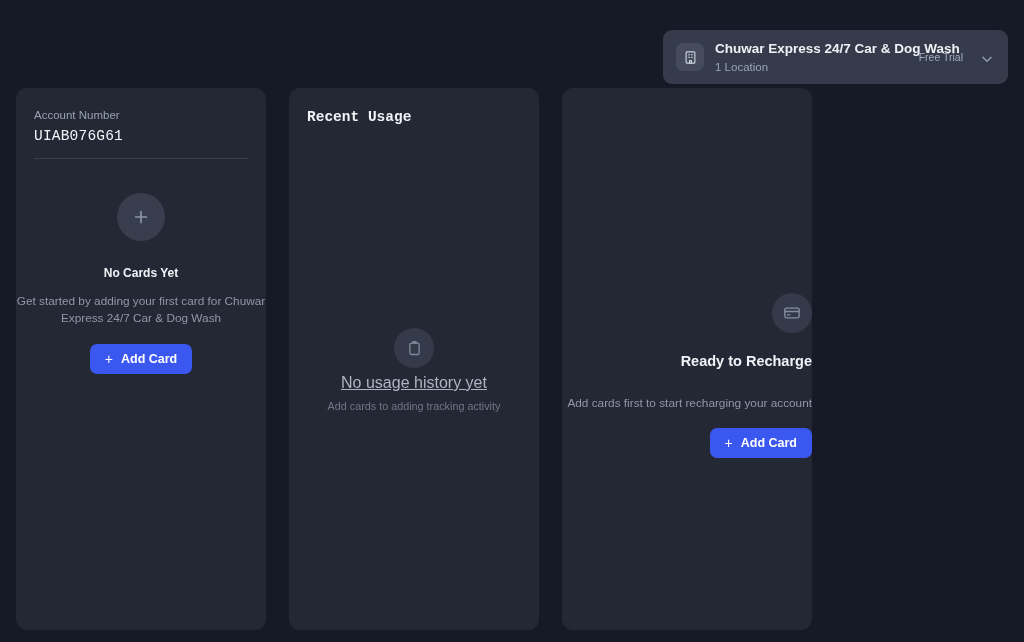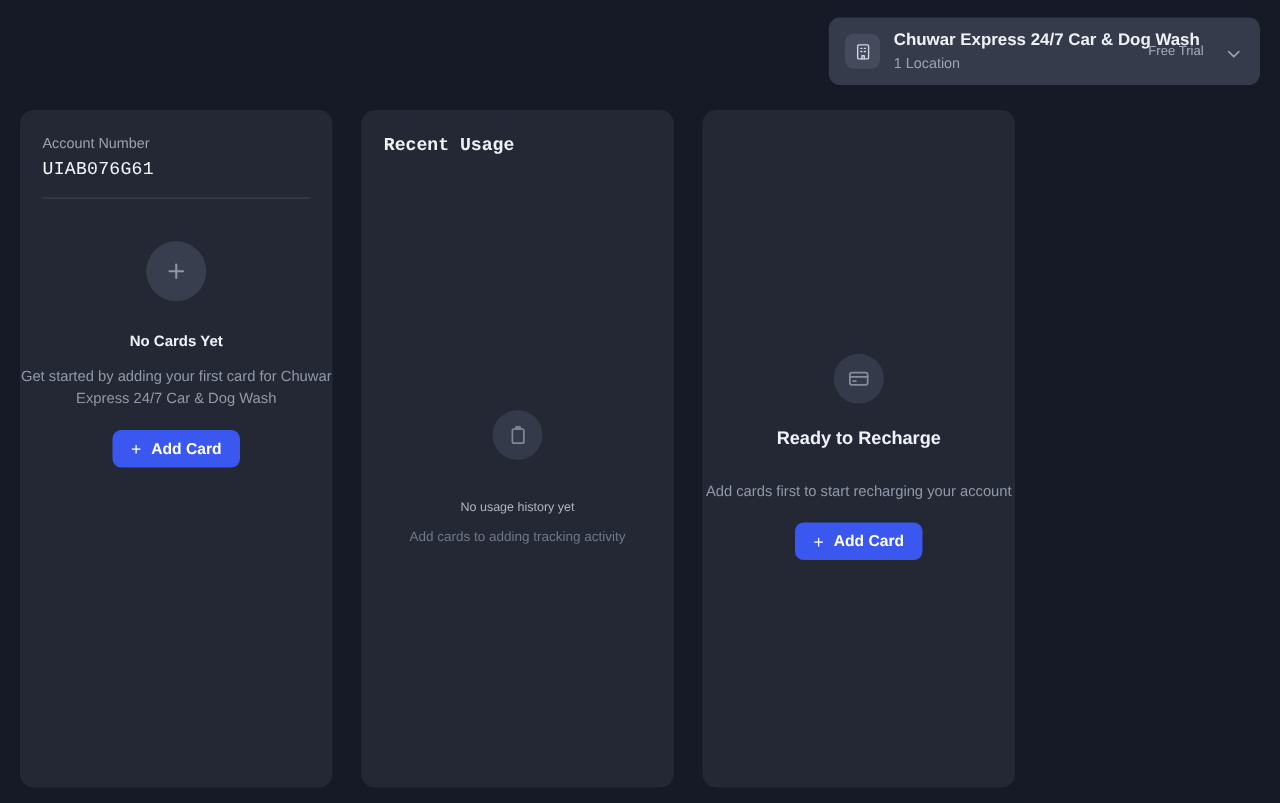--- a/index.html
+++ b/index.html
@@ -8,21 +8,21 @@
     width: 1024px;
     height: 642px;
     background: #151a26;
     font-family: "Liberation Sans", sans-serif;
     overflow: hidden;
   }
 
   
   .topbar {
     position: absolute;
-    top: 0; left: 0;
+    top: 16px; left: 0;
     width: 1024px;
     height: 82px;
   }
 
   .org-switcher {
     position: absolute;
     left: 663px;
     top: 14px;
     width: 345px;
     height: 54px;
@@ -194,40 +194,41 @@
     position: absolute;
     left: 0; right: 0;
     top: 240px;
     display: flex;
     flex-direction: column;
     align-items: center;
   }
   .icon-circle.sm { width: 40px; height: 40px; background: #343a49; }
 
   .usage-title {
-    margin-top: 31px;
-    font-size: 10px;
+    margin-top: 7px;
+    font-size: 16px;
     color: #adb4c2;
     line-height: 15px;
+    text-decoration: underline;
   }
   .usage-sub {
     margin-top: 9px;
     font-size: 10.8px;
     color: #6f7788;
     line-height: 14px;
   }
 
   
   .recharge-center {
     position: absolute;
     left: 0; right: 0;
-    top: 195px;
+    top: 205px;
     display: flex;
     flex-direction: column;
-    align-items: center;
+    align-items: flex-end;
   }
   .recharge-title {
     margin-top: 19px;
     font-size: 14.5px;
     font-weight: bold;
     color: #f0f2f7;
     line-height: 18px;
   }
   .recharge-desc {
     margin-top: 25px;

